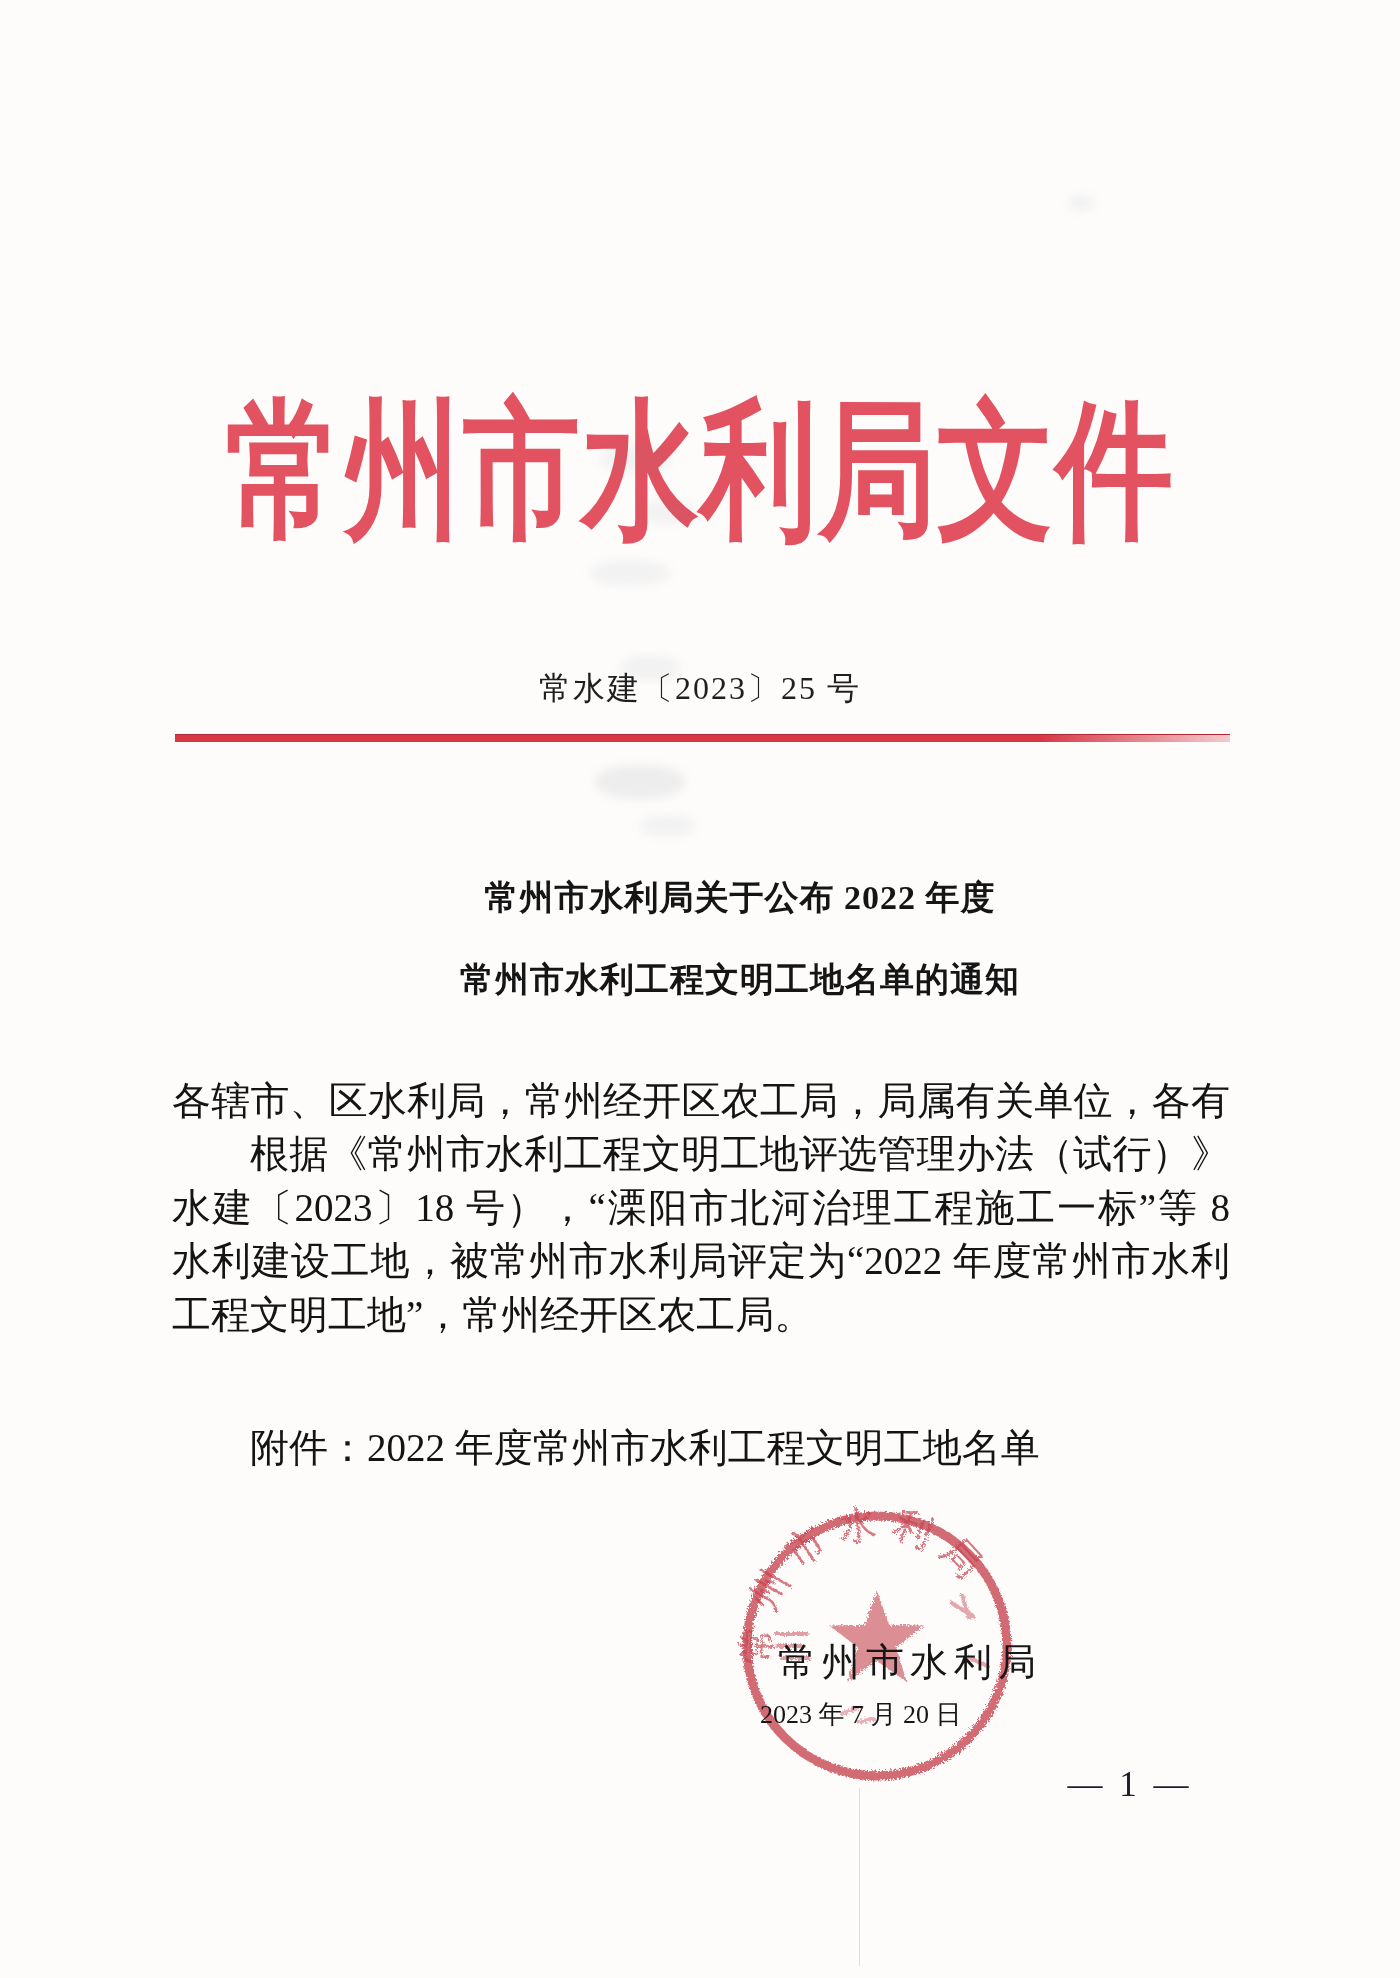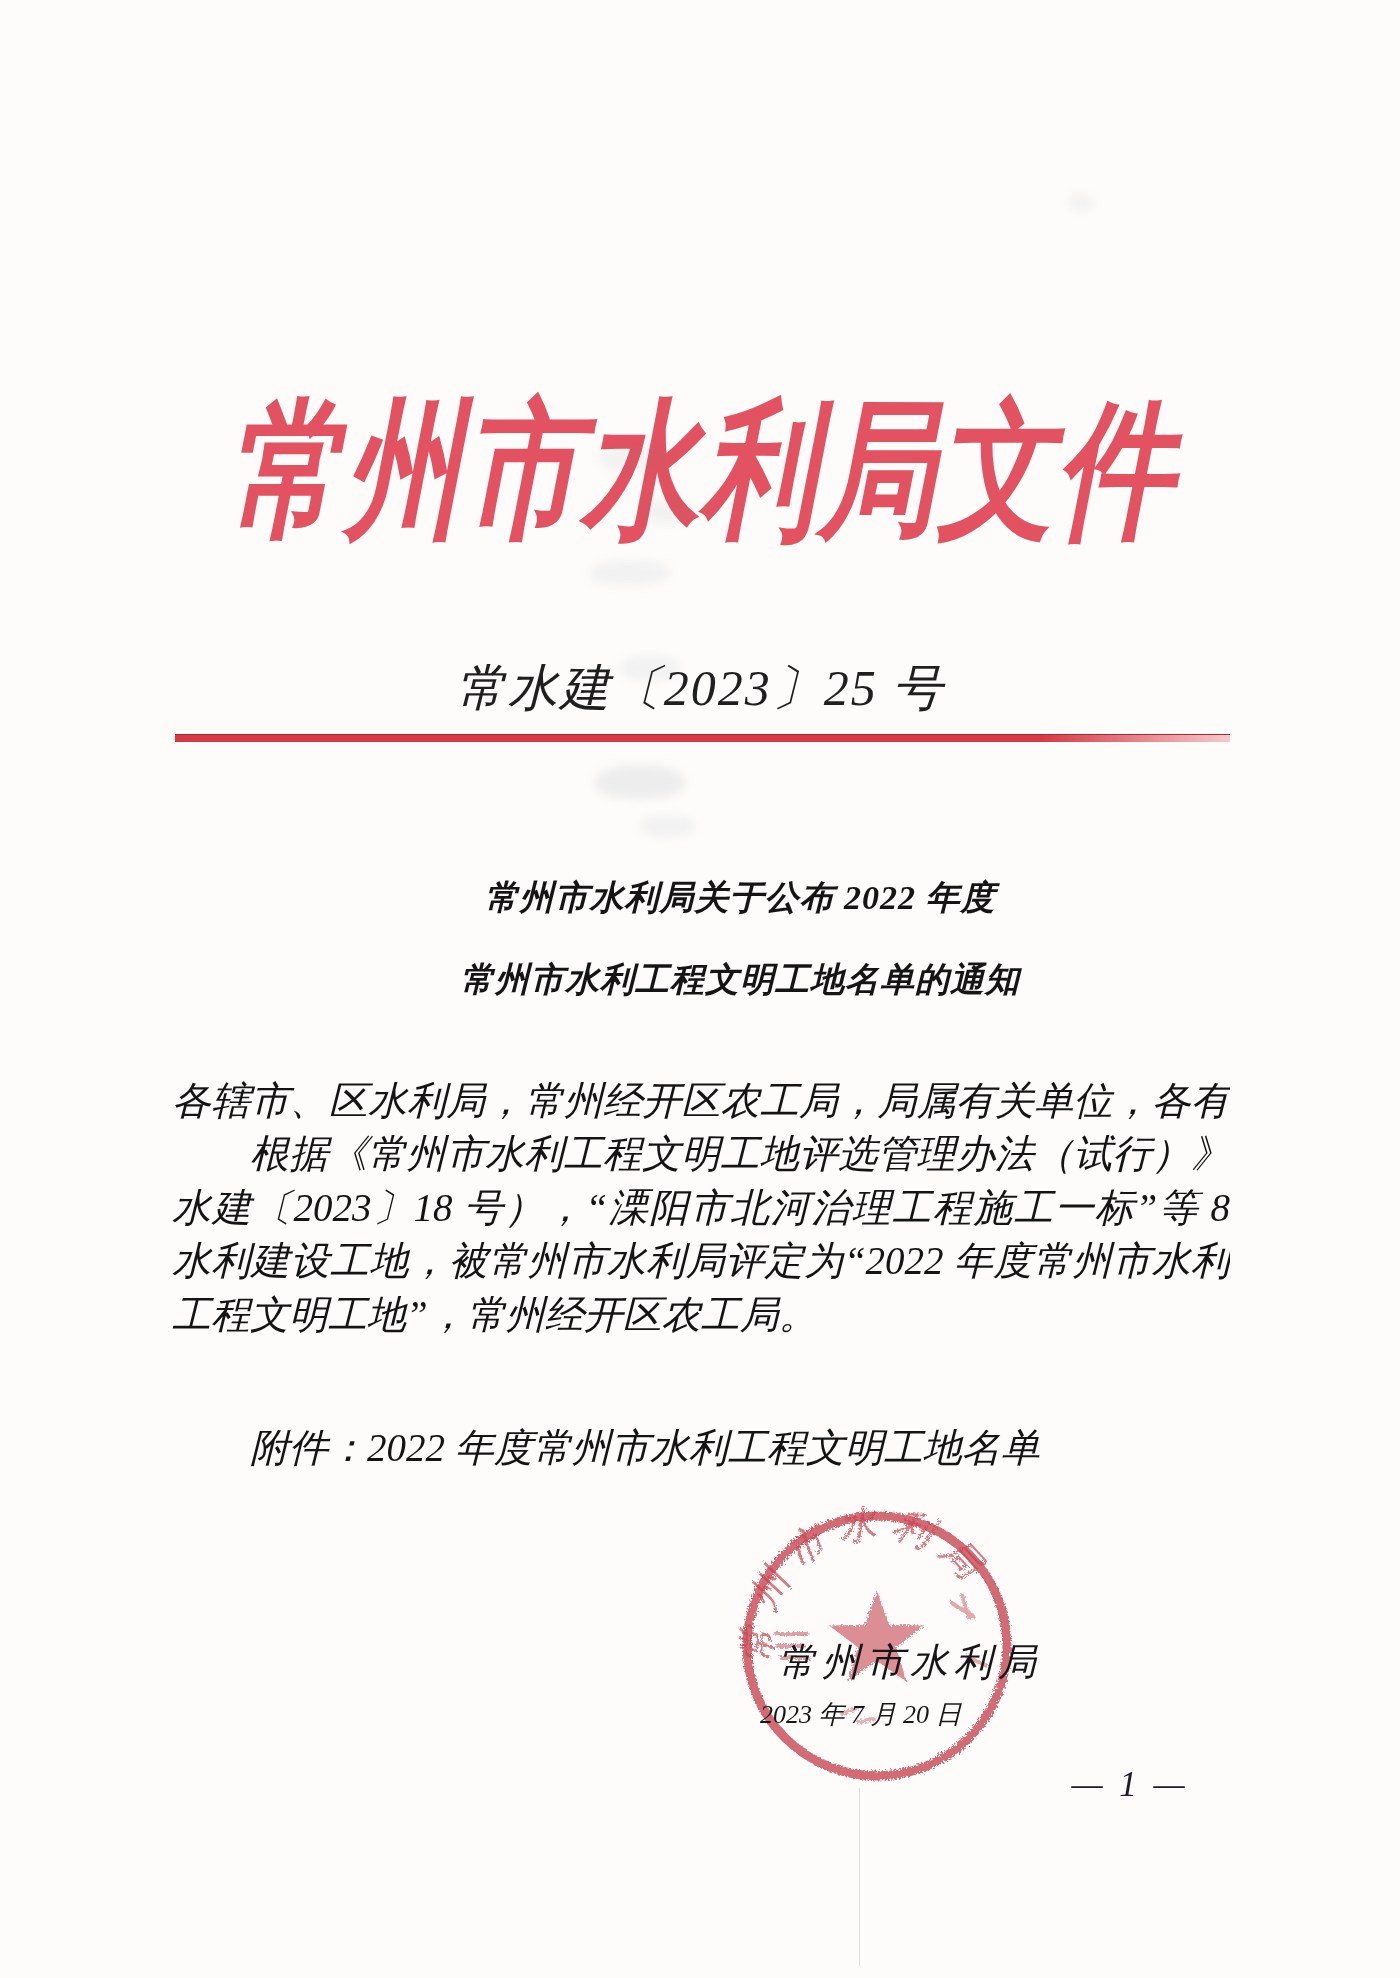--- a/index.html
+++ b/index.html
@@ -4,38 +4,37 @@
 <style>
   html,body{margin:0;padding:0;background:#e9e9e9;}
   .page{
     position:relative;
     width:1400px;height:1978px;
     margin:0 auto;
     background:#fdfcfb;
     overflow:hidden;
     font-family:"Liberation Serif","DejaVu Serif",serif;
     color:#1b1b1b;
-    font-style:italic;
   }
   
   .header-title{
     position:absolute;top:396px;left:0;width:1400px;
     text-align:center;
     font-size:150px;line-height:150px;
     font-weight:700;
     color:#e25260;
     transform:scaleX(0.78);
     transform-origin:center;
     letter-spacing:2px;
     white-space:nowrap;
   }
   .doc-number{
     position:absolute;top:662px;left:0;width:1400px;
     text-align:center;
-    font-size:50px;line-height:52px;
+    font-size:32px;line-height:52px;
     color:#1f1f1f;
     letter-spacing:2px;
   }
   .red-rule{
     position:absolute;top:734px;left:175px;width:1055px;height:7px;
     background:linear-gradient(to right,#d63844 0%,#d63844 82%,rgba(214,56,68,0.25) 100%);
     border-top:1px solid #b32733;
   }
   
   .doc-title{

